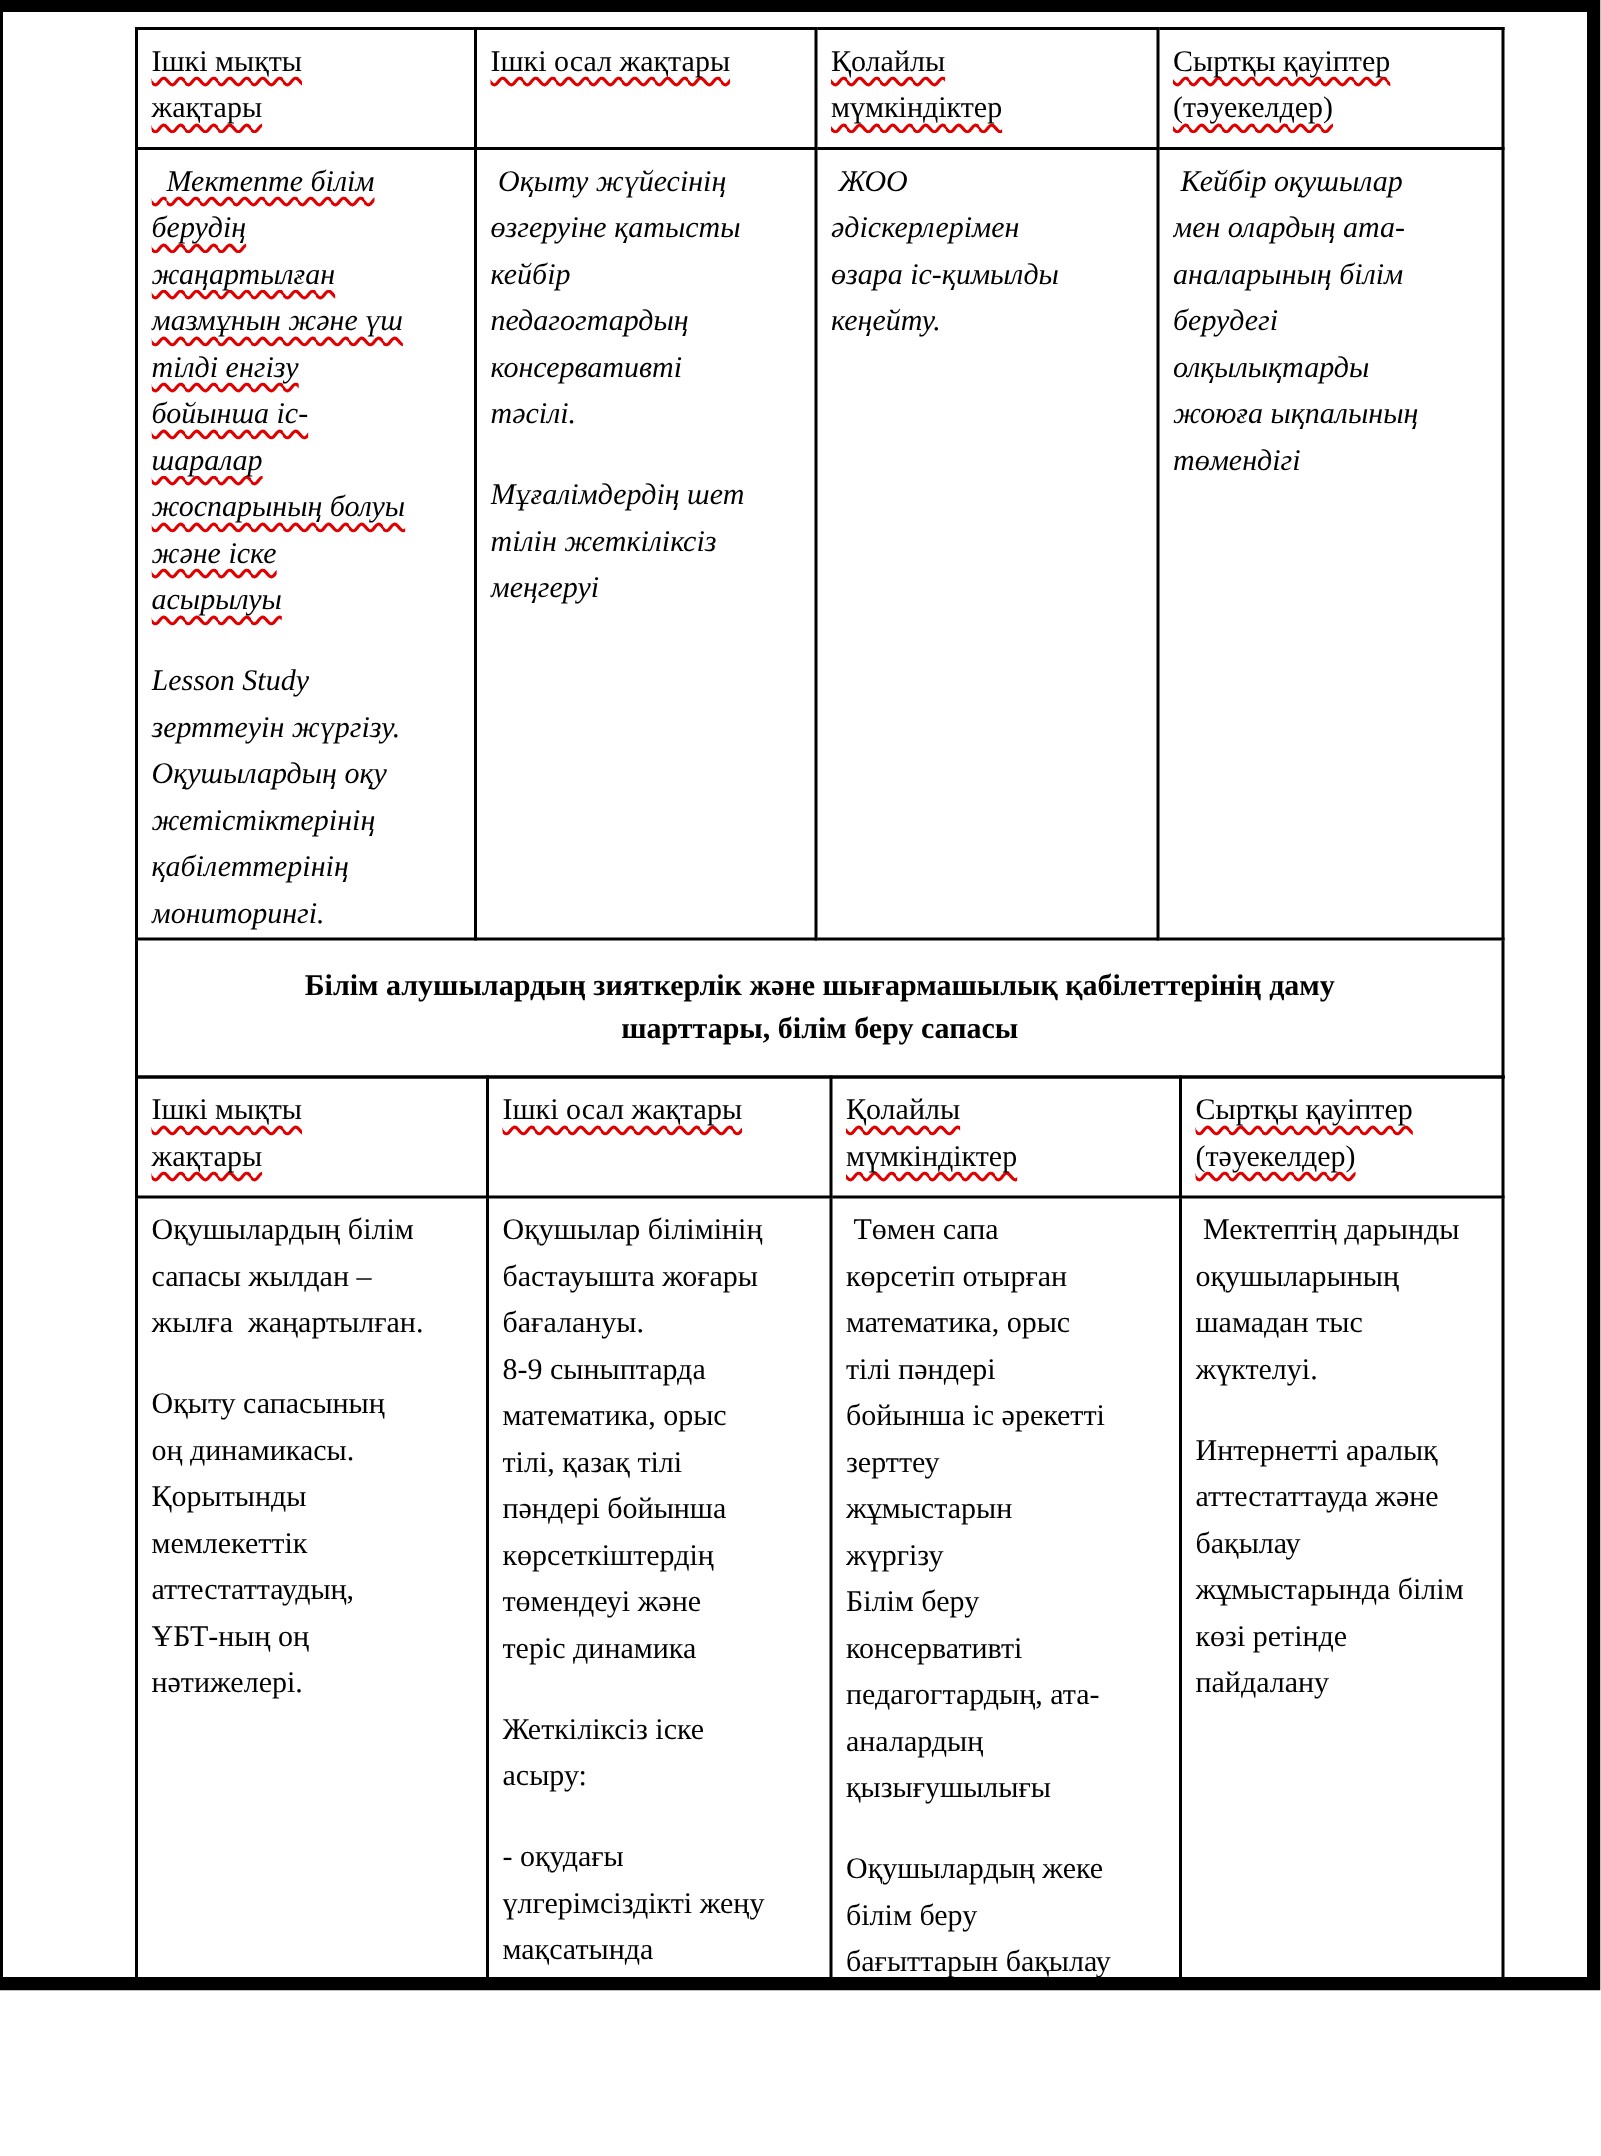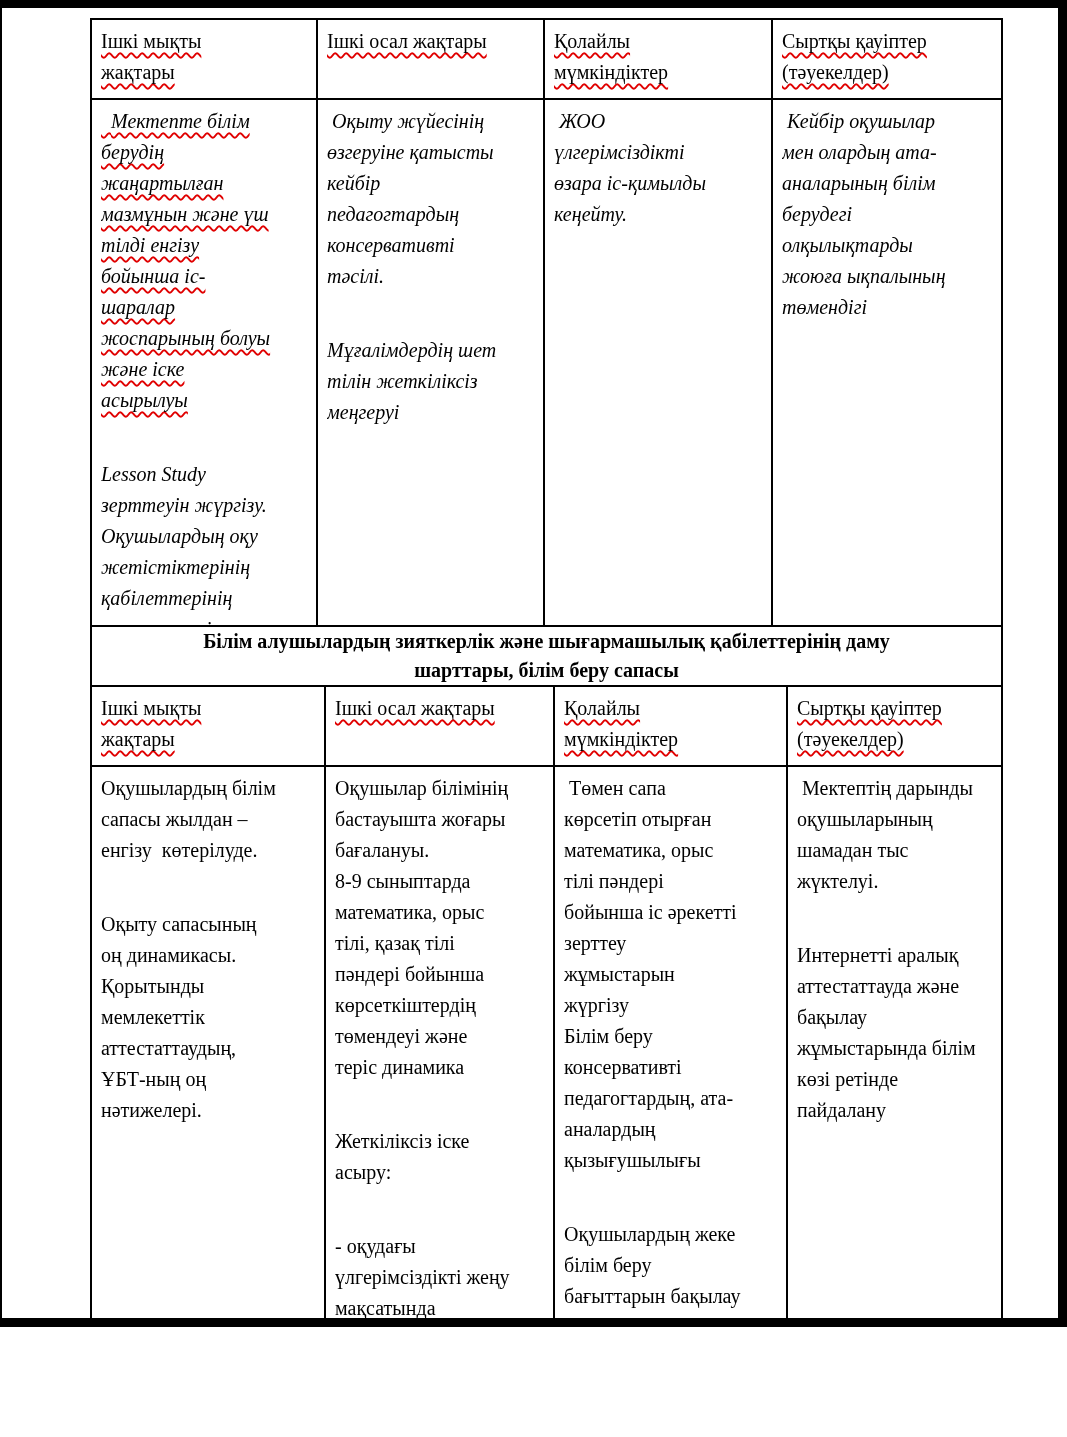--- a/index.html
+++ b/index.html
@@ -28,33 +28,33 @@
     vertical-align: top;
     padding: 6px 4px 0 9px;
     font-size: 20px;
     line-height: 31px;
     overflow: hidden;
   }
   tr.hdr td { height: 72px; }
   .cbox1 { height: 519px; overflow: hidden; font-style: italic; }
   .cbox2 { height: 581px; overflow: hidden; }
   p.para { margin: 0; white-space: pre-wrap; }
-  p.gap { margin-top: 43px; }
+  p.gap { margin-top: 23px; }
   .misspell {
     text-decoration-line: underline;
     text-decoration-style: wavy;
     text-decoration-color: #e00000;
     text-decoration-thickness: 2px;
     text-underline-offset: 4px;
   }
   tr.section td {
     text-align: center;
     font-weight: bold;
     vertical-align: middle;
-    padding: 0 2px;
+    padding: 16px 2px;
     line-height: 29px;
     height: 56px;
   }
   tr.section .para { white-space: pre-wrap; margin: 0; }
 </style>
 </head>
 <body>
 
 <div class="page">
 
@@ -113,21 +113,21 @@
 консервативті
 тәсілі.</p>
           <p class="para gap">Мұғалімдердің шет
 тілін жеткіліксіз
 меңгеруі</p>
         </div>
       </td>
       <td>
         <div class="cbox1">
           <p class="para"> ЖОО
-үлгерімсіздікті
+әдіскерлерімен
 өзара іс-қимылды
 кеңейту.</p>
         </div>
       </td>
       <td>
         <div class="cbox1">
           <p class="para"> Кейбір оқушылар
 мен олардың ата-
 аналарының білім
 берудегі
@@ -169,21 +169,21 @@
       <td>
         <p class="para misspell">Сыртқы қауіптер
 (тәуекелдер)</p>
       </td>
     </tr>
     <tr>
       <td>
         <div class="cbox2">
           <p class="para">Оқушылардың білім
 сапасы жылдан –
-енгізу  көтерілуде.</p>
+жылға  жаңартылған.</p>
           <p class="para gap">Оқыту сапасының
 оң динамикасы.
 Қорытынды
 мемлекеттік
 аттестаттаудың,
 ҰБТ-ның оң
 нәтижелері.</p>
         </div>
       </td>
       <td>

